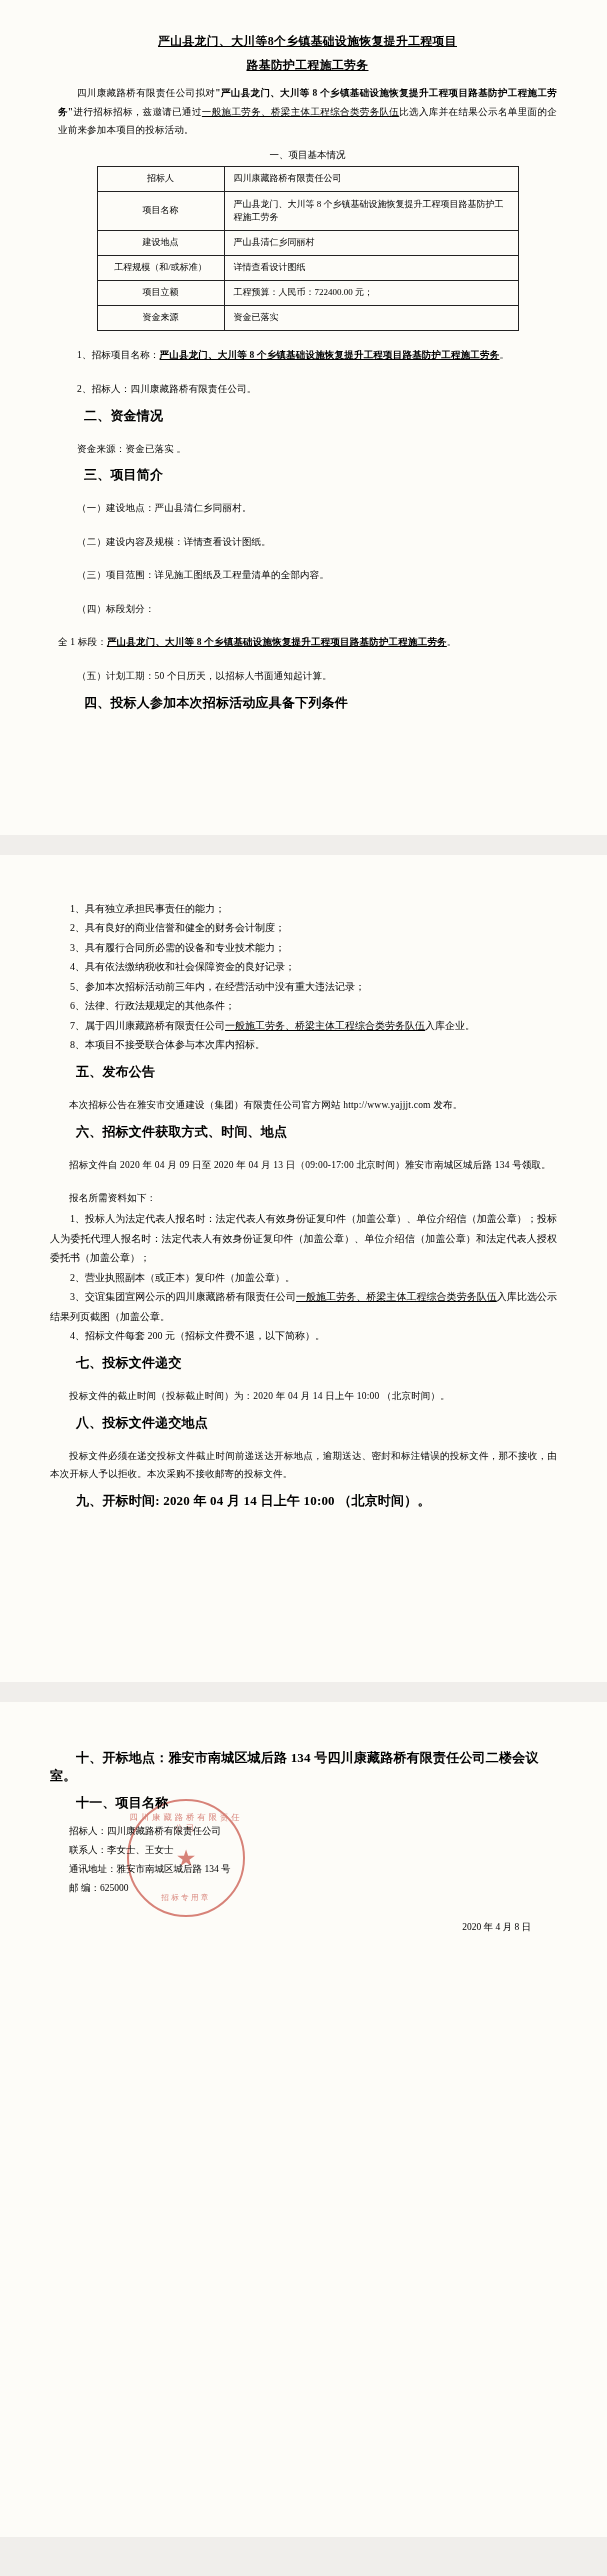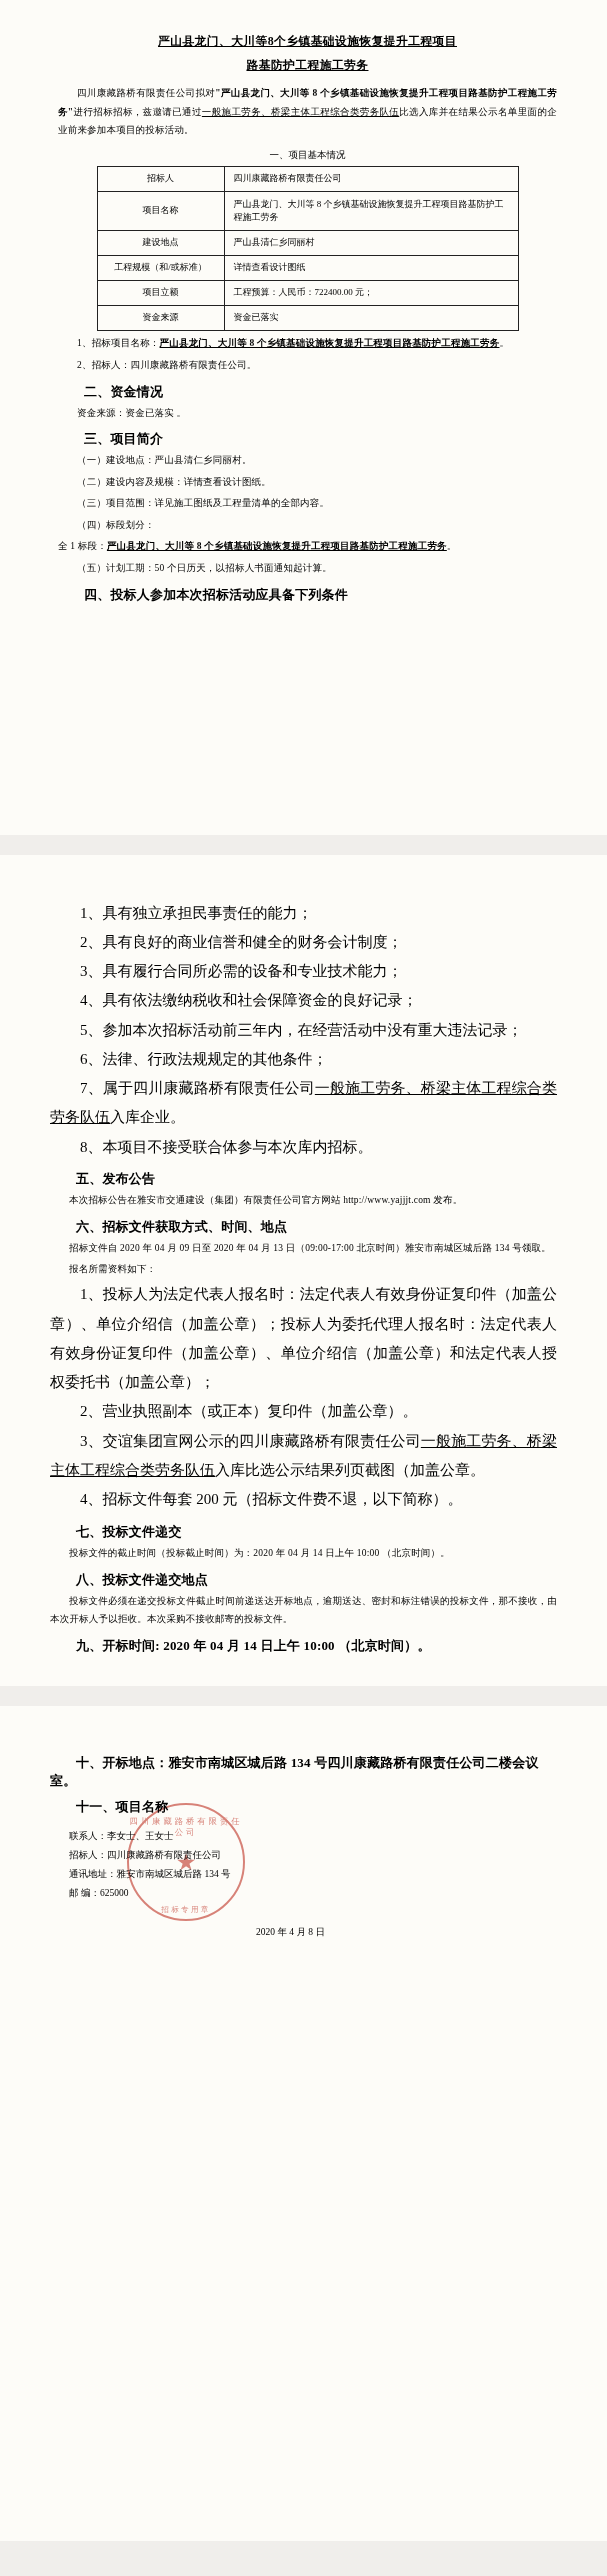--- a/index.html
+++ b/index.html
@@ -37,21 +37,21 @@
     text-decoration: underline;
   }
   p.body {
     font-size: 9.5px;
     line-height: 1.95;
     text-indent: 2em;
     margin: 6.8px 0 0 0;
     text-align: justify;
     letter-spacing: 0.2px;
   }
-  p.body.tight { margin-top: 3px; }
+  p.body.tight { margin-top: 15px; }
   p.nohang { text-indent: 0; }
   .b { font-weight: bold; }
   .u { text-decoration: underline; }
   .section {
     font-size: 13px;
     font-weight: bold;
     margin: 8.3px 0 1.5px 0;
     text-indent: 2em;
     letter-spacing: 0.2px;
   }
@@ -80,36 +80,36 @@
   table.info td.value {
     text-align: left;
     padding-left: 9px;
   }
   ol.plain {
     margin: 1.5px 0 0 0;
     padding: 0;
     list-style: none;
   }
   ol.plain li {
-    font-size: 15px;
+    font-size: 10px;
     line-height: 1.95;
     text-indent: 2em;
     text-align: justify;
   }
   .page2 ol.plain li {
     text-indent: 2em;
   }
   .sign-block {
     margin-top: 10.6px;
     font-size: 9.5px;
     line-height: 2.0;
   }
   .sign-block div { text-indent: 2em; }
   .date-line {
-    text-align: center;
+    text-align: right;
     font-size: 9.5px;
     margin-top: 23px;
     padding-right: 26px;
   }
   
   .seal {
     position: absolute;
     left: 127px;
     top: 97px;
     width: 114px;
@@ -133,21 +133,21 @@
     left: 0; right: 0;
     top: 10.6px;
     text-align: center;
     color: #c0392b;
     font-size: 8.3px;
     letter-spacing: 3px;
   }
   .seal .sealsub {
     position: absolute;
     left: 0; right: 0;
-    bottom: 4px;
+    bottom: 12px;
     text-align: center;
     color: #c0392b;
     font-size: 7.6px;
     letter-spacing: 2.3px;
   }
   .page3-body { position: relative; z-index: 2; }
 </style>
 </head>
 <body>
 
@@ -263,22 +263,22 @@
     <div class="sealtext">四川康藏路桥有限责任公司</div>
     <div class="star">★</div>
     <div class="sealsub">招标专用章</div>
   </div>
 
   <div class="page3-body">
     <div class="section">十、开标地点：雅安市南城区城后路 134 号四川康藏路桥有限责任公司二楼会议室。</div>
     <div class="section">十一、项目名称</div>
 
     <div class="sign-block">
+      <div><span>招标人：</span><span>四川康藏路桥有限责任公司</span></div>
       <div><span>联系人：</span><span>李女士、王女士</span></div>
-      <div><span>招标人：</span><span>四川康藏路桥有限责任公司</span></div>
       <div><span>通讯地址：</span><span>雅安市南城区城后路 134 号</span></div>
       <div><span>邮    编：</span><span>625000</span></div>
     </div>
 
     <div class="date-line">2020 年 4 月 8 日</div>
   </div>
 
 </div>
 
 

